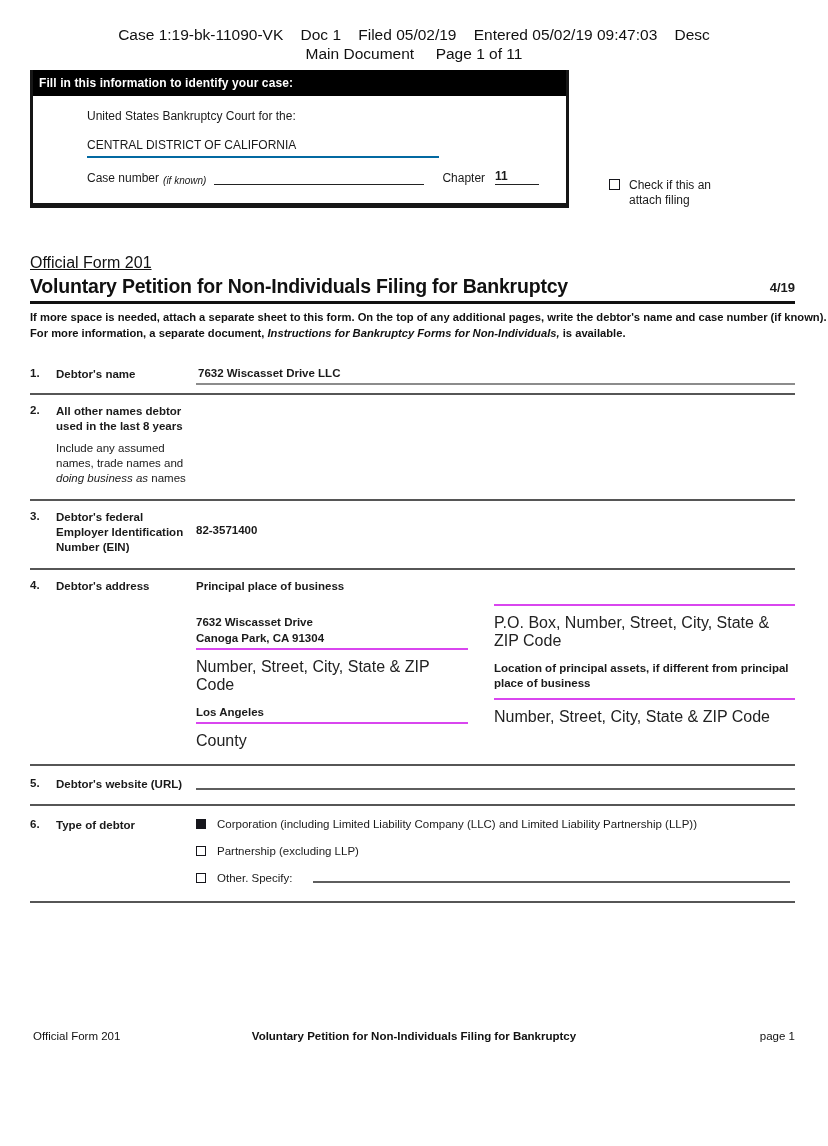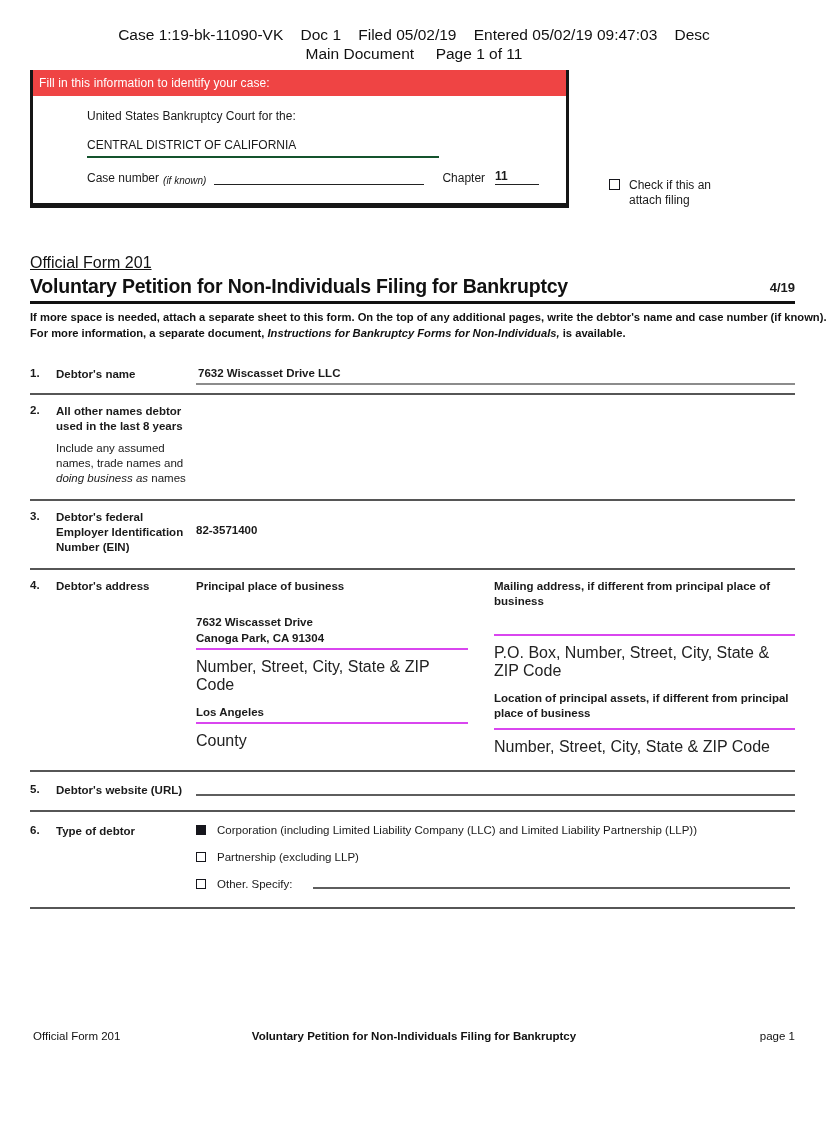--- a/index.html
+++ b/index.html
@@ -13,26 +13,26 @@
   .stamp { padding-top:25px; text-align:center; font-size:15.5px; line-height:19px; color:#111; }
   .stamp div { white-space:pre; }
 
   
   .top-area { display:flex; margin:7px 33px 0 30px; }
   .case-box {
     width:539px; border:3px solid #161616; border-top:none; border-bottom-width:5px;
     background:#fff;
   }
   .case-box-header {
-    background:#ef4444; color:#fff; font-weight:normal; font-size:12px;
+    background:#000000; color:#fff; font-weight:bold; font-size:12px;
     padding:6px 8px 6px 6px; letter-spacing:0.1px;
   }
   .case-box-body { font-size:12px; padding:0 10px 18px 22px;margin-left:32px; }
   .court-label { margin-top:13px; }
-  .district { margin-top:15px; width:352px; border-bottom:2px solid #14532d; padding-bottom:4px; }
+  .district { margin-top:15px; width:352px; border-bottom:2px solid #0369a1; padding-bottom:4px; }
   .cn-row { display:flex; align-items:flex-end; margin-top:11px; }
   .cn-hint { font-style:italic; font-size:10px; margin-left:4px; position:relative; top:1px; }
   .cn-line { width:210px; border-bottom:1.5px solid #222; height:15px; margin-left:8px; }
   .chapter-label { margin-left:18px; }
   .chapter-value {
     font-weight:bold; border-bottom:1.5px solid #222; width:44px; 
     margin-left:10px; padding-bottom:1px;
   }
   .amended { margin-left:40px; margin-top:108px; display:flex; gap:9px; font-size:12px; line-height:15px; }
   .checkbox { width:11px; height:11px; border:1.5px solid #16161c; background:#fff; flex:none; margin-top:1px; }
@@ -165,21 +165,20 @@
             <span>Canoga Park, CA 91304</span>
           </div>
         </div>
         <div class="caption">Number, Street, City, State &amp; ZIP Code</div>
         <div class="county-block fill">
           <div class="addr-value">Los Angeles</div>
         </div>
         <div class="caption">County</div>
       </div>
       <div>
-        <div class="col-head">Mailing address, if different from principal place of business</div>
         <div class="blank-tall fill"></div>
         <div class="caption">P.O. Box, Number, Street, City, State &amp; ZIP Code</div>
         <div class="col-head assets-head">Location of principal assets, if different from principal place of business</div>
         <div class="blank-short fill"></div>
         <div class="caption">Number, Street, City, State &amp; ZIP Code</div>
       </div>
     </div>
   </div>
 
   <div class="row r5">

